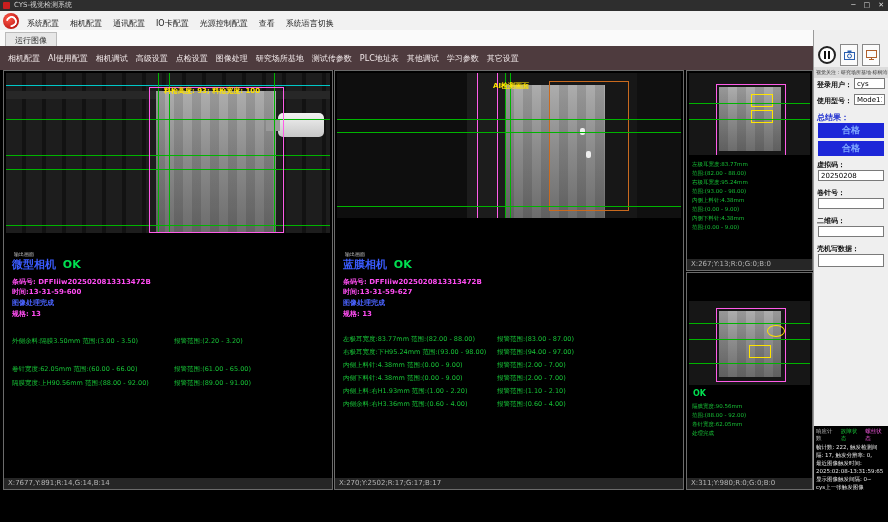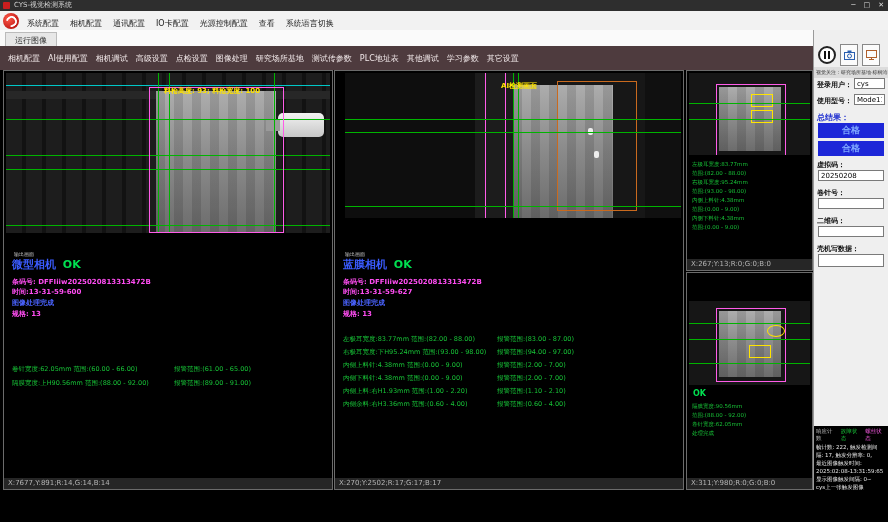--- a/index.html
+++ b/index.html
@@ -24,21 +24,21 @@
   .toolbar{position:absolute;left:0;top:46px;width:813px;height:24px;background:#4e3b3e;display:flex;align-items:center;
            gap:8px;padding-left:8px;box-sizing:border-box;font-size:8px;color:#f2e9ea;white-space:nowrap;}
   
   .view{position:absolute;background:#000;border:1px solid #6b6b6b;box-sizing:border-box;}
   .view-left{left:3px;top:70px;width:330px;height:420px;}
   .view-center{left:334px;top:70px;width:350px;height:420px;}
   .view-st{left:686px;top:70px;width:127px;height:201px;}
   .view-sb{left:686px;top:272px;width:127px;height:218px;}
   .img-area{position:absolute;top:2px;left:2px;right:2px;background:#171717;overflow:hidden;}
   .view-left .img-area{height:160px;}
-  .view-center .img-area{height:145px;margin-left:8px;}
+  .view-center .img-area{height:145px;}
   .mach{position:absolute;inset:0;background:repeating-linear-gradient(90deg,#1d1d1d 0 16px,#121212 16px 20px);}
   .hstruct{position:absolute;left:0;right:0;top:18px;height:8px;background:#272727;}
   .gblock{position:absolute;background:linear-gradient(180deg,#adadad,#8d8d8d 45%,#6c6c6c);}
   .gblock::after{content:'';position:absolute;inset:0;
                  background:repeating-linear-gradient(90deg,rgba(0,0,0,.12) 0 9px,transparent 9px 18px);}
   .roller{position:absolute;left:272px;top:40px;width:46px;height:24px;border-radius:5px;
           background:linear-gradient(180deg,#f2f2f2,#c7c7c7);}
   .roller-tip{position:absolute;left:260px;top:46px;width:14px;height:12px;background:#9a9a9a;}
   .gline{position:absolute;left:0;right:0;height:1px;background:#00b400;}
   .vgline{position:absolute;top:0;bottom:0;width:1px;background:#00b400;}
@@ -164,20 +164,24 @@
     </div>
     <div class="note">输出画面</div>
     <div class="camline">
       <span class="cam">微型相机</span>
       <span class="ok">OK</span>
     </div>
     <div class="mag" style="top:206px">条码号: DFFIiiw2025020813313472B</div>
     <div class="mag" style="top:216px">时间:13-31-59-600</div>
     <div class="blu" style="top:227px">图像处理完成</div>
     <div class="mag" style="top:238px">规格: 13</div>
+    <div class="mrow" style="top:266px">
+      <span class="m">外侧余料:隔膜3.50mm 范围:(3.00 - 3.50)</span>
+        <span class="a">报警范围:(2.20 - 3.20)</span>
+      </div>
     <div class="mrow" style="top:294px">
       <span class="m">卷针宽度:62.05mm 范围:(60.00 - 66.00)</span>
         <span class="a">报警范围:(61.00 - 65.00)</span>
       </div>
     <div class="mrow" style="top:308px">
       <span class="m">隔膜宽度:上H90.56mm 范围:(88.00 - 92.00)</span>
         <span class="a">报警范围:(89.00 - 91.00)</span>
       </div>
     <div class="coords">X:7677,Y:891;R:14,G:14,B:14</div>
   </div>

